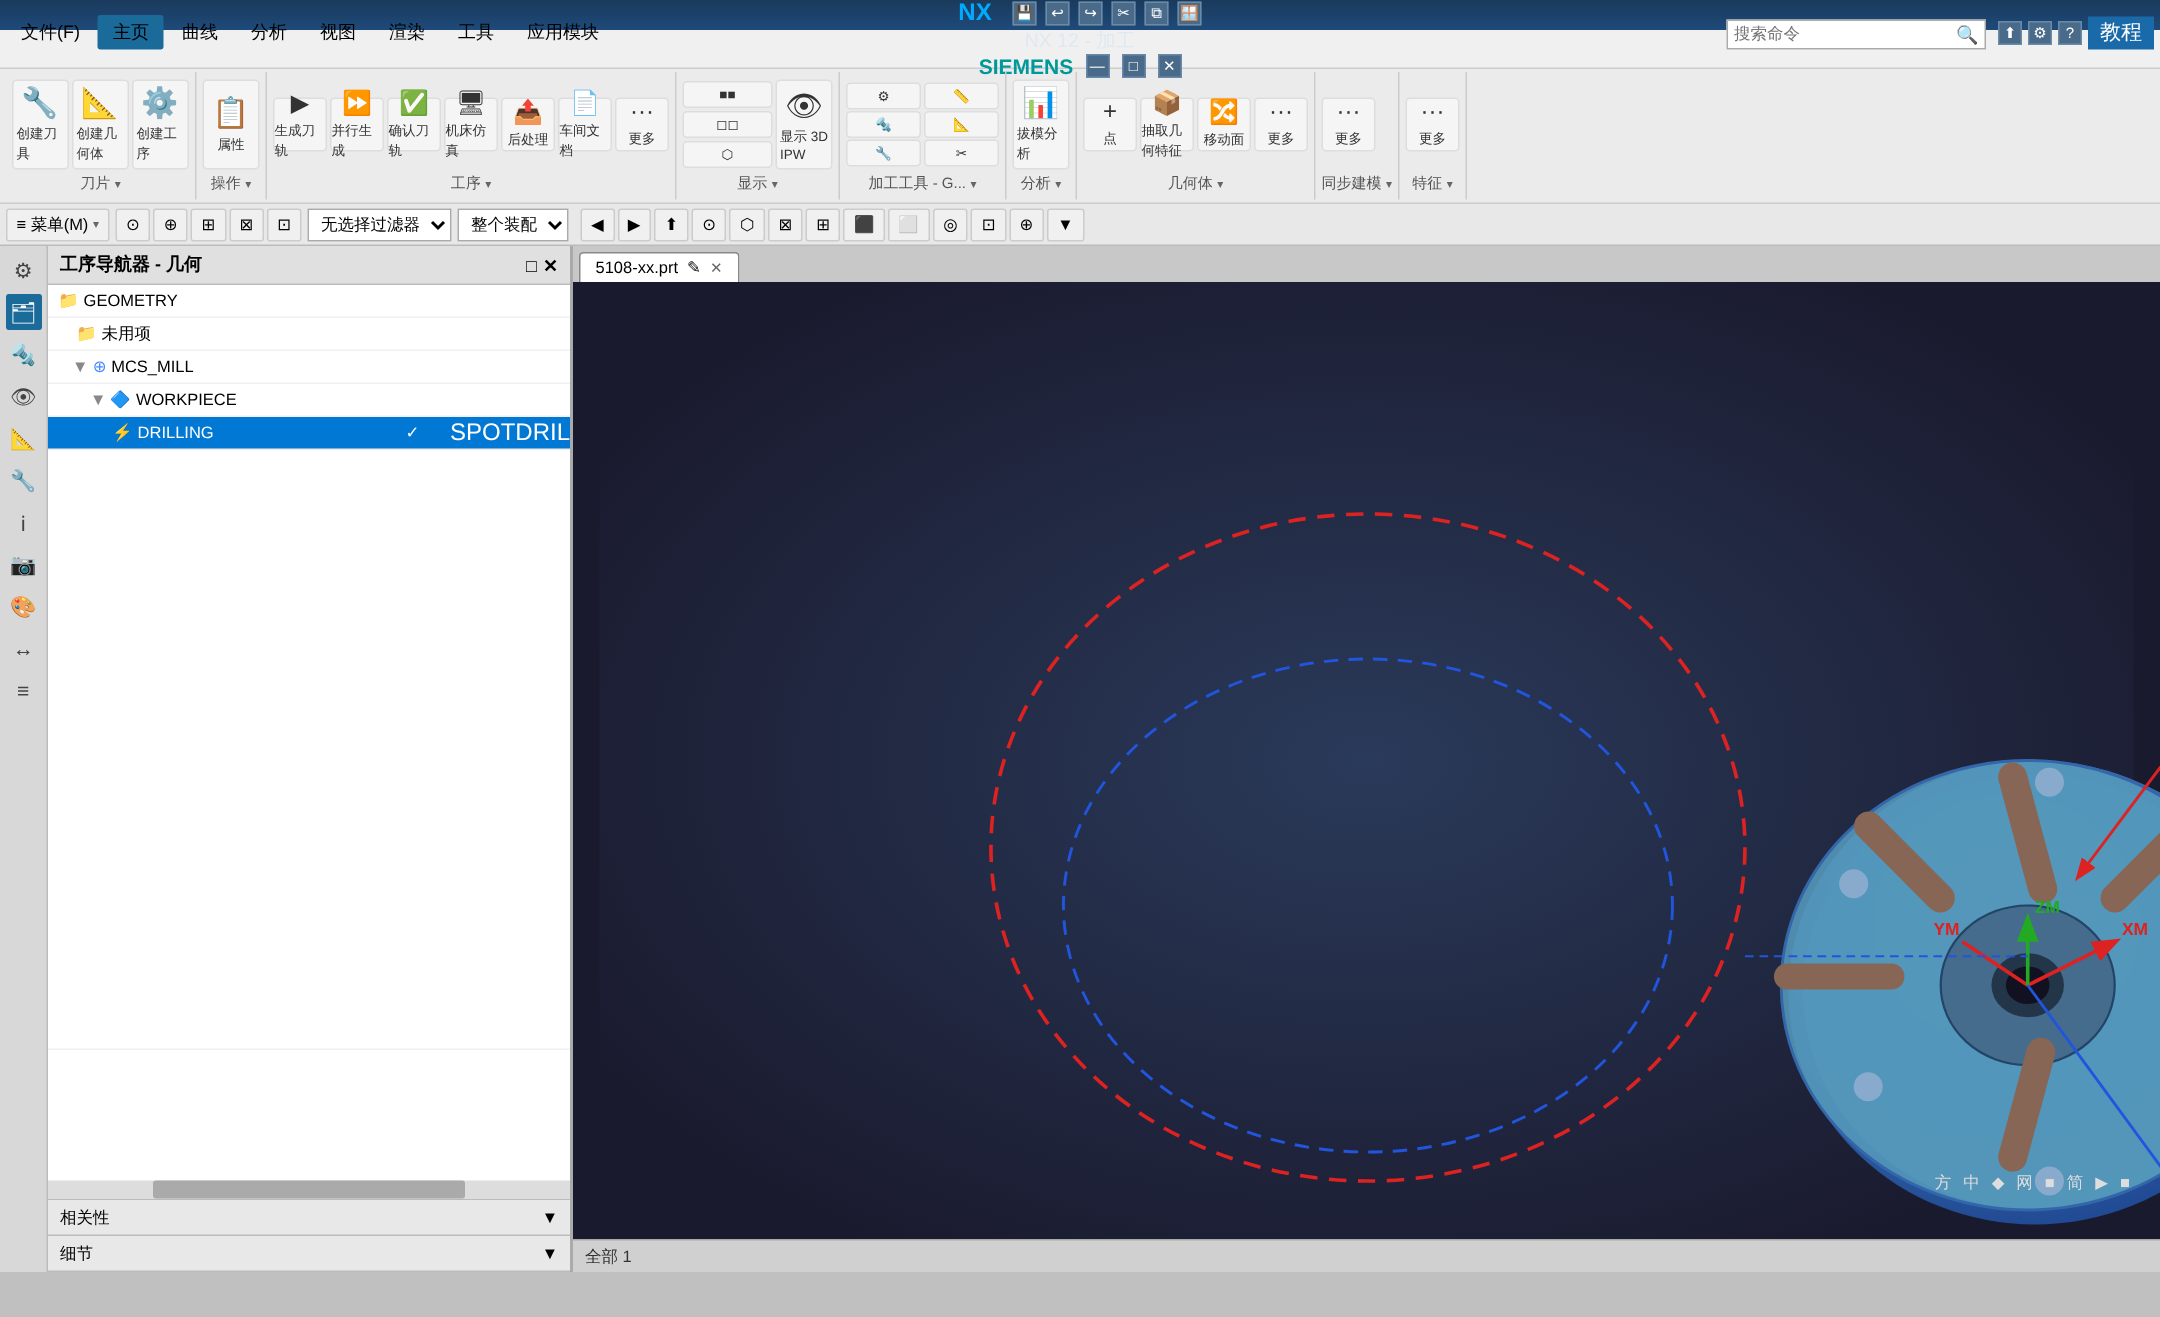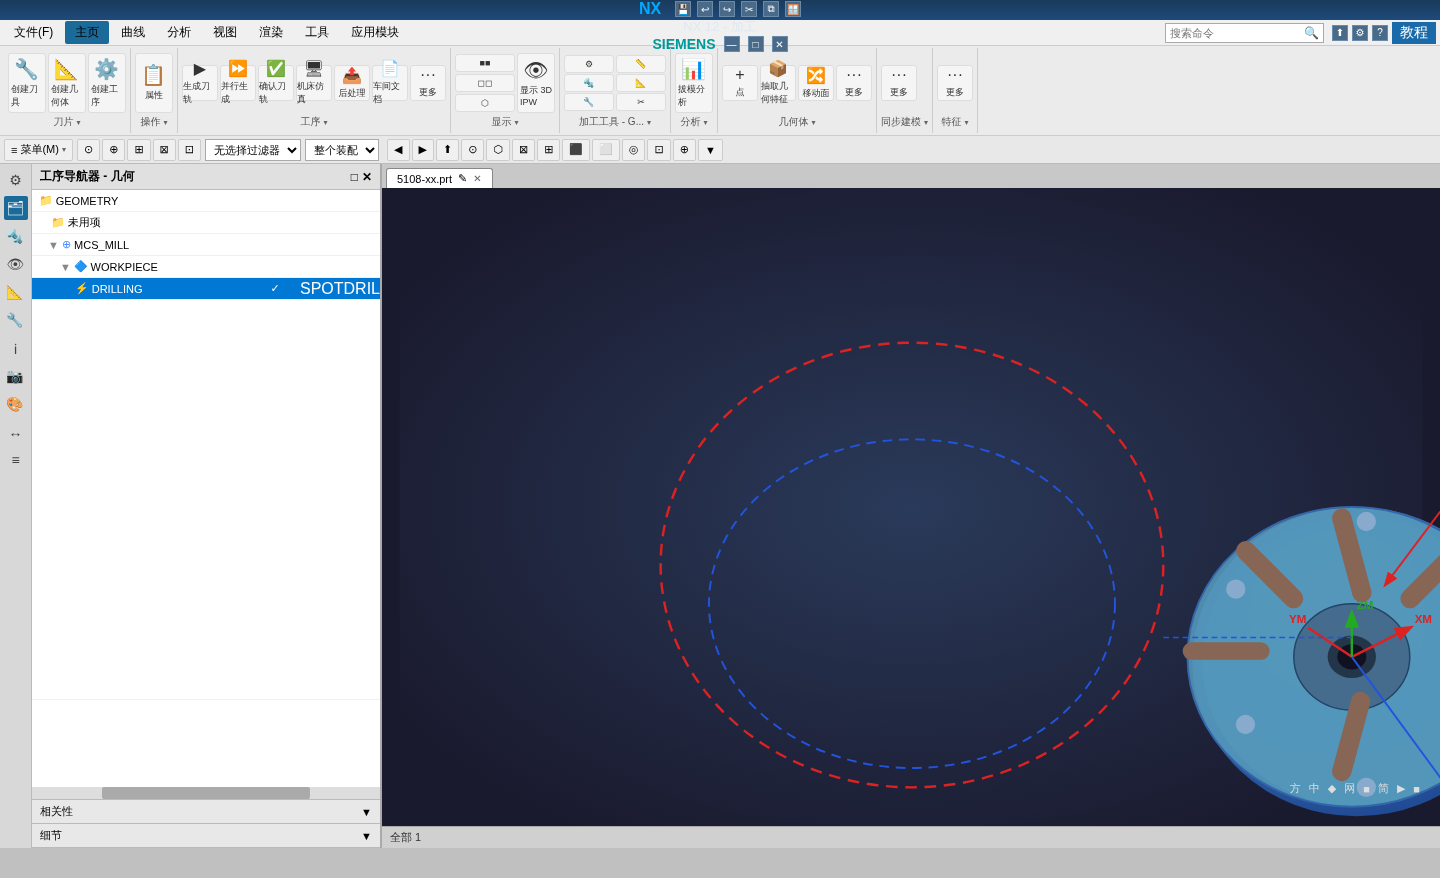--- a/index.html
+++ b/index.html
@@ -22,21 +22,21 @@
     .title-btn { width: 16px; height: 16px; background: #4a6a8a; border: 1px solid #6a8aaa; display: flex; align-items: center; justify-content: center; font-size: 10px; color: white; cursor: pointer; }
     .nx-logo { color: #00aaff; font-weight: bold; font-size: 16px; margin-right: 8px; }
     .siemens-logo { color: #009999; font-weight: bold; font-size: 14px; }
 
     
     #menubar {
       height: 26px;
       background: #f0f0f0;
       border-bottom: 1px solid #ccc;
       display: flex;
-      align-items: center;
+      align-items: flex-end;
       padding: 12px 4px;
       gap: 2px;
     }
     .menu-item {
       padding: 3px 10px;
       cursor: pointer;
       font-size: 12px;
       border-radius: 2px;
     }
     .menu-item.active { background: #1a6a9a; color: #000000; }
@@ -361,21 +361,21 @@
   <div class="menu-item">文件(F)</div>
   <div class="menu-item active">主页</div>
   <div class="menu-item">曲线</div>
   <div class="menu-item">分析</div>
   <div class="menu-item">视图</div>
   <div class="menu-item">渲染</div>
   <div class="menu-item">工具</div>
   <div class="menu-item">应用模块</div>
   <div style="flex:1"></div>
 
-  <div style="display:flex;align-items:center;border:1px solid #aaa;background:white;height:20px;padding:0 4px;gap:4px;">
+  <div style="display:flex;align-items:center;border:1px solid #aaa;background:white;height:20px;padding:0 4px;gap:18px;">
     <input type="text" style="border: none; outline: none; font-size: 11px; width: 130px;" placeholder="搜索命令">
     <span>🔍</span>
   </div>
   <div style="display:flex;align-items:center;gap:4px;margin-left:6px;">
     <div class="title-btn">⬆</div>
     <div class="title-btn">⚙</div>
     <div class="title-btn">?</div>
     <div style="background:#1a6aaa;color:white;padding:2px 8px;font-size:14px;cursor:pointer;">教程</div>
   </div>
 </div>

